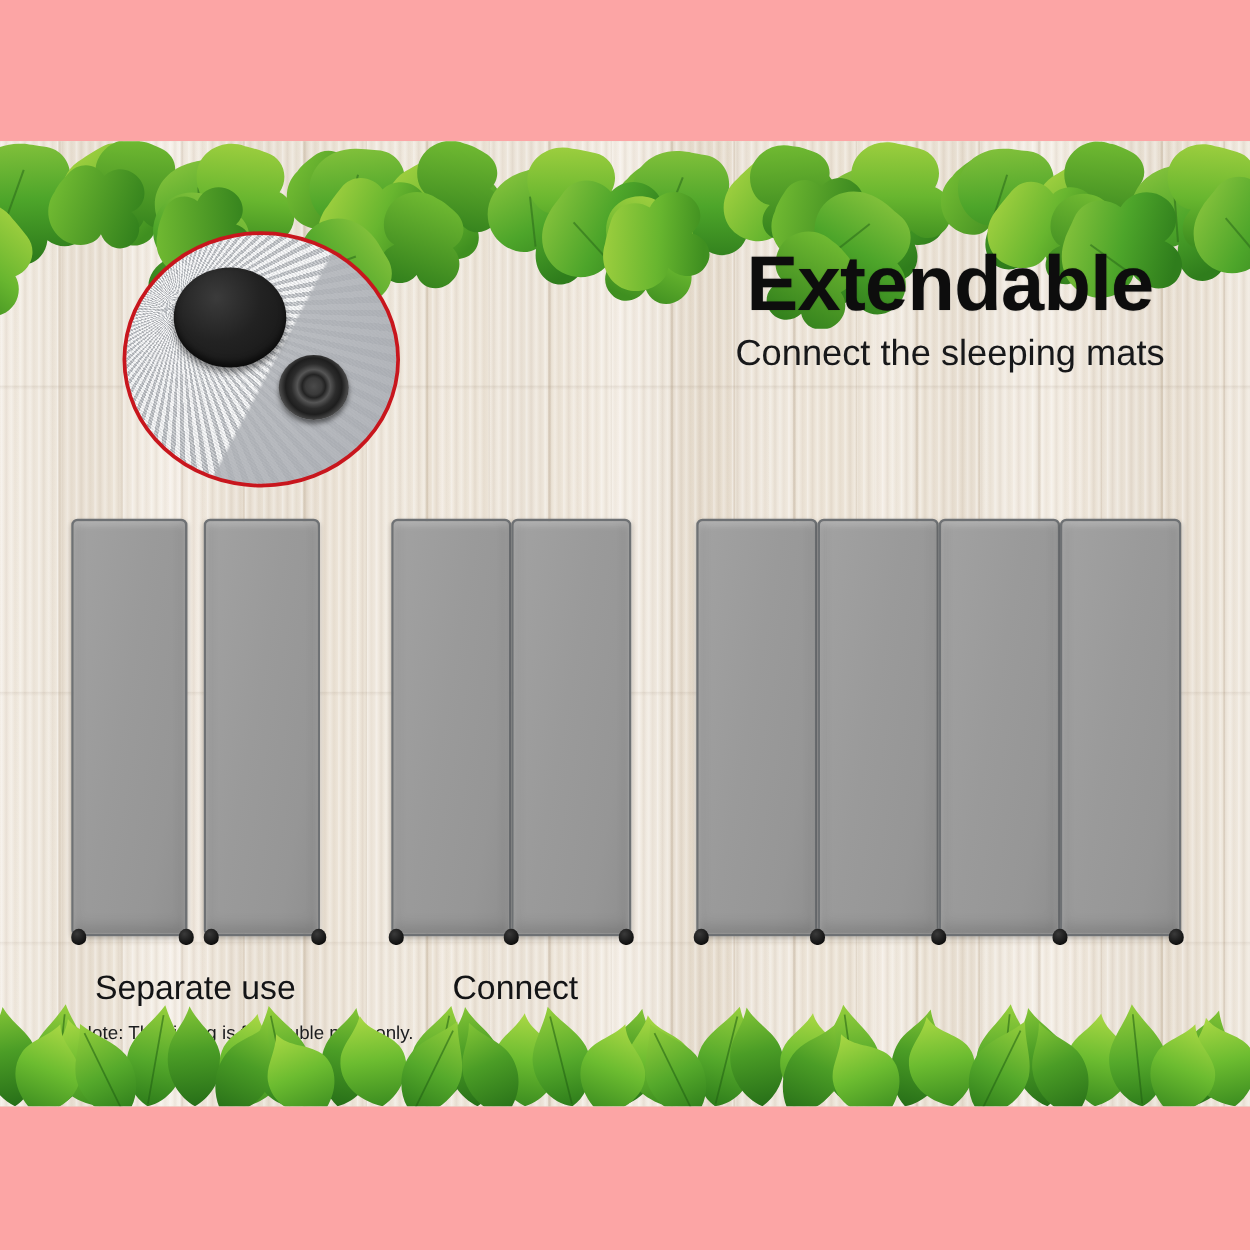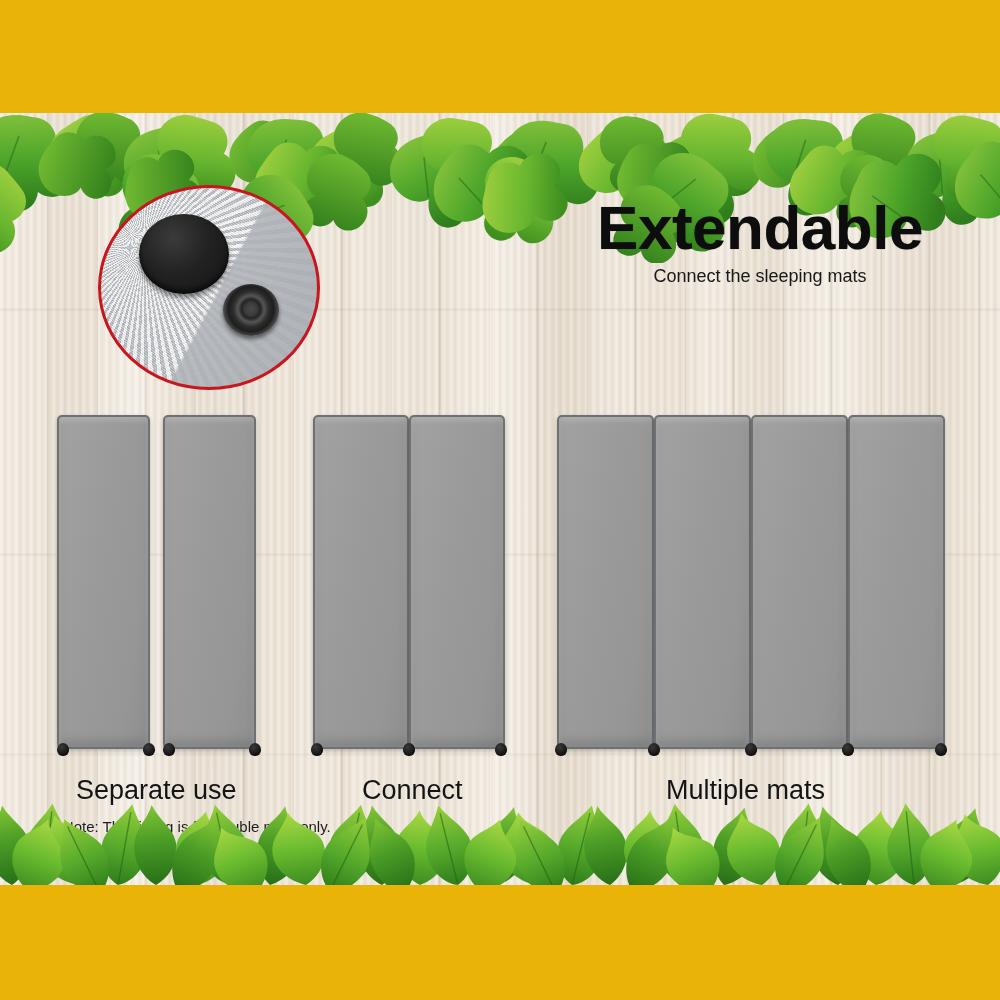--- a/index.html
+++ b/index.html
@@ -6,21 +6,21 @@
   html, body {
     width: 1000px; height: 1000px;
     background: #ffffff;
     font-family: "Liberation Sans", sans-serif;
     overflow: hidden;
   }
 
   #stage {
     position: relative;
     width: 1000px; height: 1000px;
-    background: #eab308;
+    background: #fca5a5;
   }
 
   
   #panel {
     position: absolute;
     left: 0; top: 113px;
     width: 1000px; height: 772px;
     overflow: hidden;
     background-color: #ded2c2;
     background-image:
@@ -74,21 +74,21 @@
   #headline {
     font-size: 62px;
     font-weight: 700;
     letter-spacing: -0.5px;
     color: #0d0d0d;
     line-height: 1.02;
     font-stretch: condensed;
     text-shadow: 0 0 1px rgba(0,0,0,0.35);
   }
   .subline {
-    font-size: 18px;
+    font-size: 29px;
     font-weight: 400;
     color: #17181a;
     line-height: 1.30;
     margin-top: 6px;
     white-space: nowrap;
   }
 
   
   #inset {
     position: absolute;
@@ -284,21 +284,20 @@
       <div class="mat" style="left:848px; width:97px;"></div>
     </div>
     <div class="dot" style="left:555px; top:743px;"></div>
     <div class="dot" style="left:648px; top:743px;"></div>
     <div class="dot" style="left:745px; top:743px;"></div>
     <div class="dot" style="left:842px; top:743px;"></div>
     <div class="dot" style="left:935px; top:743px;"></div>
 
     <div class="mat-label" style="left:76px; top:775px;">Separate use</div>
     <div class="mat-label" style="left:362px; top:775px;">Connect</div>
-    <div class="mat-label" style="left:666px; top:775px;">Multiple mats</div>
   </div>
 
   <div id="note">*Note: This listing is for double mats only.</div>
 
   <svg class="leafband" id="leaf-bottom" viewBox="0 0 1000 120" preserveAspectRatio="none" style="top:765px;">
     <defs>
       <linearGradient id="bg1" x1="0.5" y1="1" x2="0.5" y2="0">
         <stop offset="0%" stop-color="#2e7d1b"></stop>
           <stop offset="45%" stop-color="#55a92b"></stop>
           <stop offset="100%" stop-color="#96cf3c"></stop>

